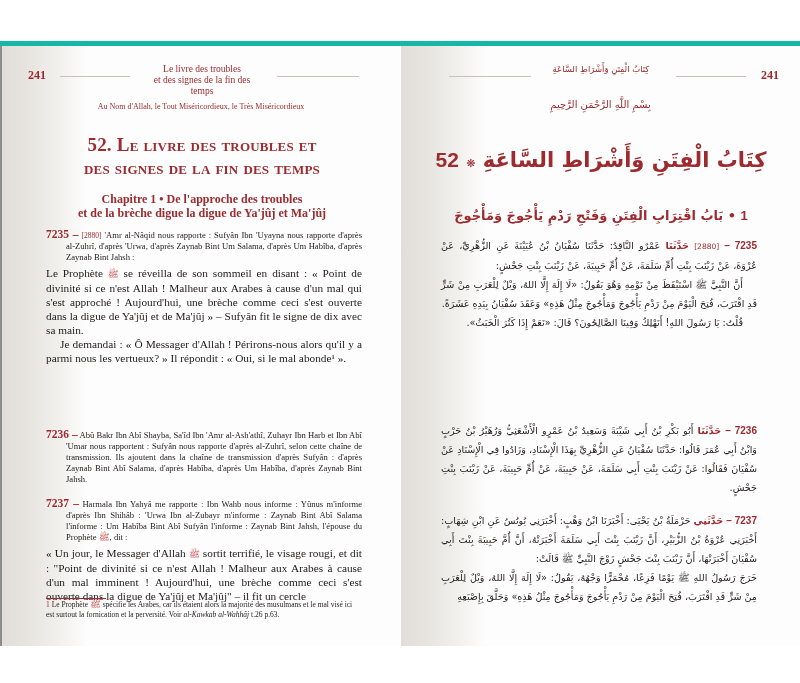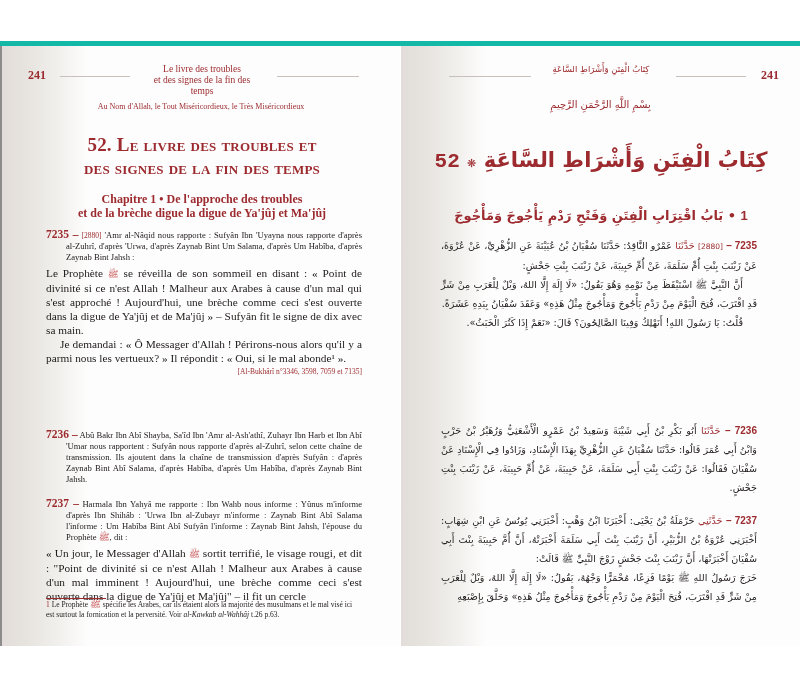--- a/index.html
+++ b/index.html
@@ -55,21 +55,21 @@
     font-size: 21px; color: #9c2a2e; font-weight: bold; direction: rtl; font-family: "DejaVu Sans", sans-serif;
   }
   .chapter-ar {
     position: absolute; top: 162px; left: 20px; width: 360px; text-align: center;
     font-size: 13px; color: #9c2a2e; font-weight: bold; direction: rtl; font-family: "DejaVu Sans", sans-serif;
   }
   .hadith-ar { position: absolute; left: 40px; width: 316px; direction: rtl; font-family: "DejaVu Sans", sans-serif; font-size: 9.6px; line-height: 19px; text-align: justify; }
   .hadith-ar p { margin: 0; }
   .hadith-ar p.indent { text-indent: 14px; }
   .hnum-ar { color: #9c2a2e; font-family: "Liberation Sans", sans-serif; font-size: 10px; font-weight: bold; }
-  .haddatha { color: #9c2a2e; font-weight: normal; }
+  .haddatha { color: #9c2a2e; font-weight: bold; }
 </style>
 </head>
 <body>
 
 <div class="spread">
 
   <div class="page left">
     <div class="runhead">
       <span class="pagenum" style="left:26px;">241</span>
       <div class="rule" style="left:58px;width:70px;"></div>
@@ -95,21 +95,20 @@
     <div class="hadith" style="top:183px;">
       <div class="isnad">
         <span class="hnum">7235 –</span>
         <span class="ref-num">[2880]</span>
         <span>'Amr al-Nâqid nous rapporte : Sufyân Ibn 'Uyayna nous rapporte d'après al-Zuhrî, d'après 'Urwa, d'après Zaynab Bint Um Salama, d'après Um Habîba, d'après Zaynab Bint Jahsh :</span>
       </div>
       <div class="matn">
         <p><span>Le Prophète </span><span class="saw">ﷺ</span><span> se réveilla de son sommeil en disant : « Point de divinité si ce n'est Allah ! Malheur aux Arabes à cause d'un mal qui s'est approché ! Aujourd'hui, une brèche comme ceci s'est ouverte dans la digue de Ya'jûj et de Ma'jûj » – Sufyân fit le signe de dix avec sa main.</span></p>
         <p class="indent"><span>Je demandai : « Ô Messager d'Allah ! Périrons-nous alors qu'il y a parmi nous les vertueux? » Il répondit : « Oui, si le mal abonde¹ ».</span></p>
       </div>
-      <div class="source">[Al-Bukhârî n°3346, 3598, 7059 et 7135]</div>
     </div>
 
     <div class="hadith" style="top:383px;">
       <div class="isnad">
         <span class="hnum">7236 –</span>
         <span>Abû Bakr Ibn Abî Shayba, Sa'îd Ibn 'Amr al-Ash'athî, Zuhayr Ibn Harb et Ibn Abî 'Umar nous rapportent : Sufyân nous rapporte d'après al-Zuhrî, selon cette chaîne de transmission. Ils ajoutent dans la chaîne de transmission d'après Sufyân : d'après Zaynab Bint Abî Salama, d'après Habîba, d'après Um Habîba, d'après Zaynab Bint Jahsh.</span>
       </div>
     </div>
 
     <div class="hadith" style="top:452px;">
@@ -134,21 +133,21 @@
       <div class="runtitle ar" style="left:140px;width:120px;font-size:8.5px;">كِتَابُ الْفِتَنِ وَأَشْرَاطِ السَّاعَةِ</div>
       <div class="rule" style="left:275px;width:70px;"></div>
       <span class="pagenum" style="left:360px;">241</span>
     </div>
 
     <div class="basmala-ar">بِسْمِ اللَّهِ الرَّحْمَنِ الرَّحِيمِ</div>
 
     <div class="book-title-ar">
       <span>كِتَابُ الْفِتَنِ وَأَشْرَاطِ السَّاعَةِ</span>
       <span style="font-size:11px;">❋</span>
-      <span style="font-family:Liberation Mono, monospace;">52</span>
+      <span style="font-family:Liberation Sans, sans-serif;">52</span>
     </div>
 
     <div class="chapter-ar">
       <span style="font-family:'Liberation Sans',sans-serif;">1</span>
       <span>•</span>
       <span>بَابُ اقْتِرَابِ الْفِتَنِ وَفَتْحِ رَدْمِ يَأْجُوجَ وَمَأْجُوجَ</span>
     </div>
 
     <div class="hadith-ar" style="top:190px;">
       <p>

